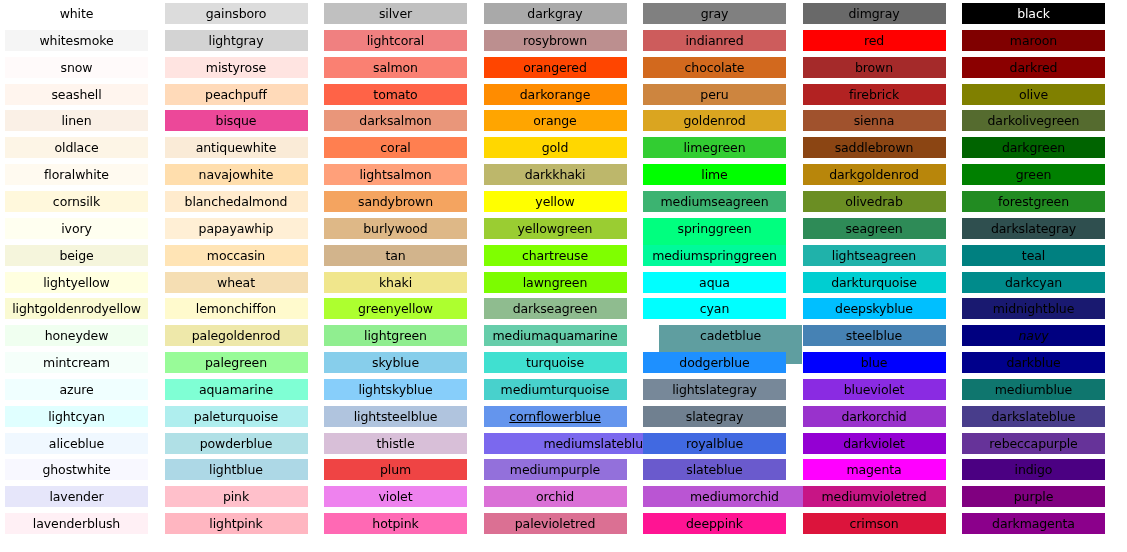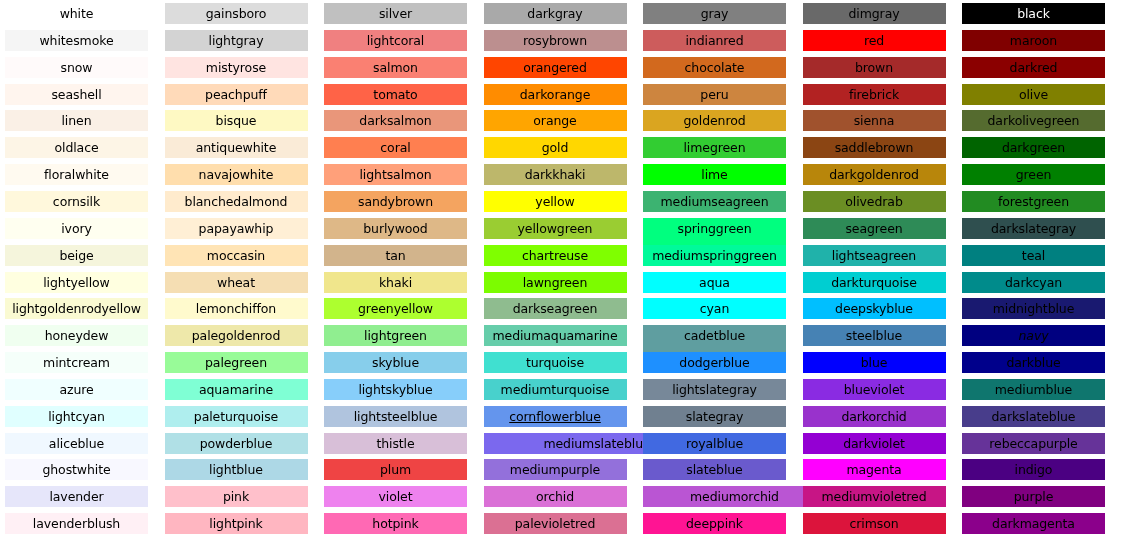--- a/index.html
+++ b/index.html
@@ -67,21 +67,21 @@
       <div class="color-cell" style="top: 432.6px; width: 143px; height: 21px; line-height: 21px; background: rgb(240, 248, 255);">aliceblue</div>
       <div class="color-cell" style="top: 459.45px; width: 143px; height: 21px; line-height: 21px; background: rgb(248, 248, 255);">ghostwhite</div>
       <div class="color-cell" style="top: 486.3px; width: 143px; height: 21px; line-height: 21px; background: rgb(230, 230, 250);">lavender</div>
       <div class="color-cell" style="top: 513.15px; width: 143px; height: 21px; line-height: 21px; background: rgb(255, 240, 245);">lavenderblush</div>
     </div>
     <div class="color-column" style="left: 164.5px; width: 143px;">
       <div class="color-cell" style="top: 3px; width: 143px; height: 21px; line-height: 21px; background: rgb(220, 220, 220);">gainsboro</div>
       <div class="color-cell" style="top: 29.85px; width: 143px; height: 21px; line-height: 21px; background: rgb(211, 211, 211);">lightgray</div>
       <div class="color-cell" style="top: 56.7px; width: 143px; height: 21px; line-height: 21px; background: rgb(255, 228, 225);">mistyrose</div>
       <div class="color-cell" style="top: 83.55px; width: 143px; height: 21px; line-height: 21px; background: rgb(255, 218, 185);">peachpuff</div>
-      <div class="color-cell" style="top: 110.4px; width: 143px; height: 21px; line-height: 21px; background: #fef9c3;">bisque</div>
+      <div class="color-cell" style="top: 110.4px; width: 143px; height: 21px; line-height: 21px; background: #ec4899;">bisque</div>
       <div class="color-cell" style="top: 137.25px; width: 143px; height: 21px; line-height: 21px; background: rgb(250, 235, 215);">antiquewhite</div>
       <div class="color-cell" style="top: 164.1px; width: 143px; height: 21px; line-height: 21px; background: rgb(255, 222, 173);">navajowhite</div>
       <div class="color-cell" style="top: 190.95px; width: 143px; height: 21px; line-height: 21px; background: rgb(255, 235, 205);">blanchedalmond</div>
       <div class="color-cell" style="top: 217.8px; width: 143px; height: 21px; line-height: 21px; background: rgb(255, 239, 213);">papayawhip</div>
       <div class="color-cell" style="top: 244.65px; width: 143px; height: 21px; line-height: 21px; background: rgb(255, 228, 181);">moccasin</div>
       <div class="color-cell" style="top: 271.5px; width: 143px; height: 21px; line-height: 21px; background: rgb(245, 222, 179);">wheat</div>
       <div class="color-cell" style="top: 298.35px; width: 143px; height: 21px; line-height: 21px; background: rgb(255, 250, 205);">lemonchiffon</div>
       <div class="color-cell" style="top: 325.2px; width: 143px; height: 21px; line-height: 21px; background: rgb(238, 232, 170);">palegoldenrod</div>
       <div class="color-cell" style="top: 352.05px; width: 143px; height: 21px; line-height: 21px; background: rgb(152, 251, 152);">palegreen</div>
       <div class="color-cell" style="top: 378.9px; width: 143px; height: 21px; line-height: 21px; background: rgb(127, 255, 212);">aquamarine</div>
@@ -141,21 +141,21 @@
       <div class="color-cell" style="top: 56.7px; width: 143px; height: 21px; line-height: 21px; background: rgb(210, 105, 30);">chocolate</div>
       <div class="color-cell" style="top: 83.55px; width: 143px; height: 21px; line-height: 21px; background: rgb(205, 133, 63);">peru</div>
       <div class="color-cell" style="top: 110.4px; width: 143px; height: 21px; line-height: 21px; background: rgb(218, 165, 32);">goldenrod</div>
       <div class="color-cell" style="top: 137.25px; width: 143px; height: 21px; line-height: 21px; background: rgb(50, 205, 50);">limegreen</div>
       <div class="color-cell" style="top: 164.1px; width: 143px; height: 21px; line-height: 21px; background: rgb(0, 255, 0);">lime</div>
       <div class="color-cell" style="top: 190.95px; width: 143px; height: 21px; line-height: 21px; background: rgb(60, 179, 113);">mediumseagreen</div>
       <div class="color-cell" style="top: 217.8px; width: 143px; height: 35px; line-height: 21px; background: rgb(0, 255, 127);">springgreen</div>
       <div class="color-cell" style="top: 244.65px; width: 143px; height: 21px; line-height: 21px; background: rgb(0, 250, 154);">mediumspringgreen</div>
       <div class="color-cell" style="top: 271.5px; width: 143px; height: 21px; line-height: 21px; background: rgb(0, 255, 255);">aqua</div>
       <div class="color-cell" style="top: 298.35px; width: 143px; height: 21px; line-height: 21px; background: rgb(0, 255, 255);">cyan</div>
-      <div class="color-cell" style="top: 325.2px; width: 143px; height: 39px; line-height: 21px; background: rgb(95, 158, 160);">cadetblue</div>
+      <div class="color-cell" style="top: 325.2px; width: 143px; height: 39px; line-height: 21px; background: rgb(95, 158, 160); margin-left: 16px;">cadetblue</div>
       <div class="color-cell" style="top: 352.05px; width: 143px; height: 21px; line-height: 21px; background: rgb(30, 144, 255);">dodgerblue</div>
       <div class="color-cell" style="top: 378.9px; width: 143px; height: 21px; line-height: 21px; background: rgb(119, 136, 153);">lightslategray</div>
       <div class="color-cell" style="top: 405.75px; width: 143px; height: 21px; line-height: 21px; background: rgb(112, 128, 144);">slategray</div>
       <div class="color-cell" style="top: 432.6px; width: 143px; height: 21px; line-height: 21px; background: rgb(65, 105, 225);">royalblue</div>
       <div class="color-cell" style="top: 459.45px; width: 143px; height: 21px; line-height: 21px; background: rgb(106, 90, 205);">slateblue</div>
       <div class="color-cell" style="top: 486.3px; width: 143px; height: 21px; line-height: 21px; background: rgb(186, 85, 211); padding-left: 20px;">mediumorchid</div>
       <div class="color-cell" style="top: 513.15px; width: 143px; height: 21px; line-height: 21px; background: rgb(255, 20, 147);">deeppink</div>
     </div>
     <div class="color-column" style="left: 802.5px; width: 143px;">
       <div class="color-cell" style="top: 3px; width: 143px; height: 21px; line-height: 21px; background: rgb(105, 105, 105);">dimgray</div>

